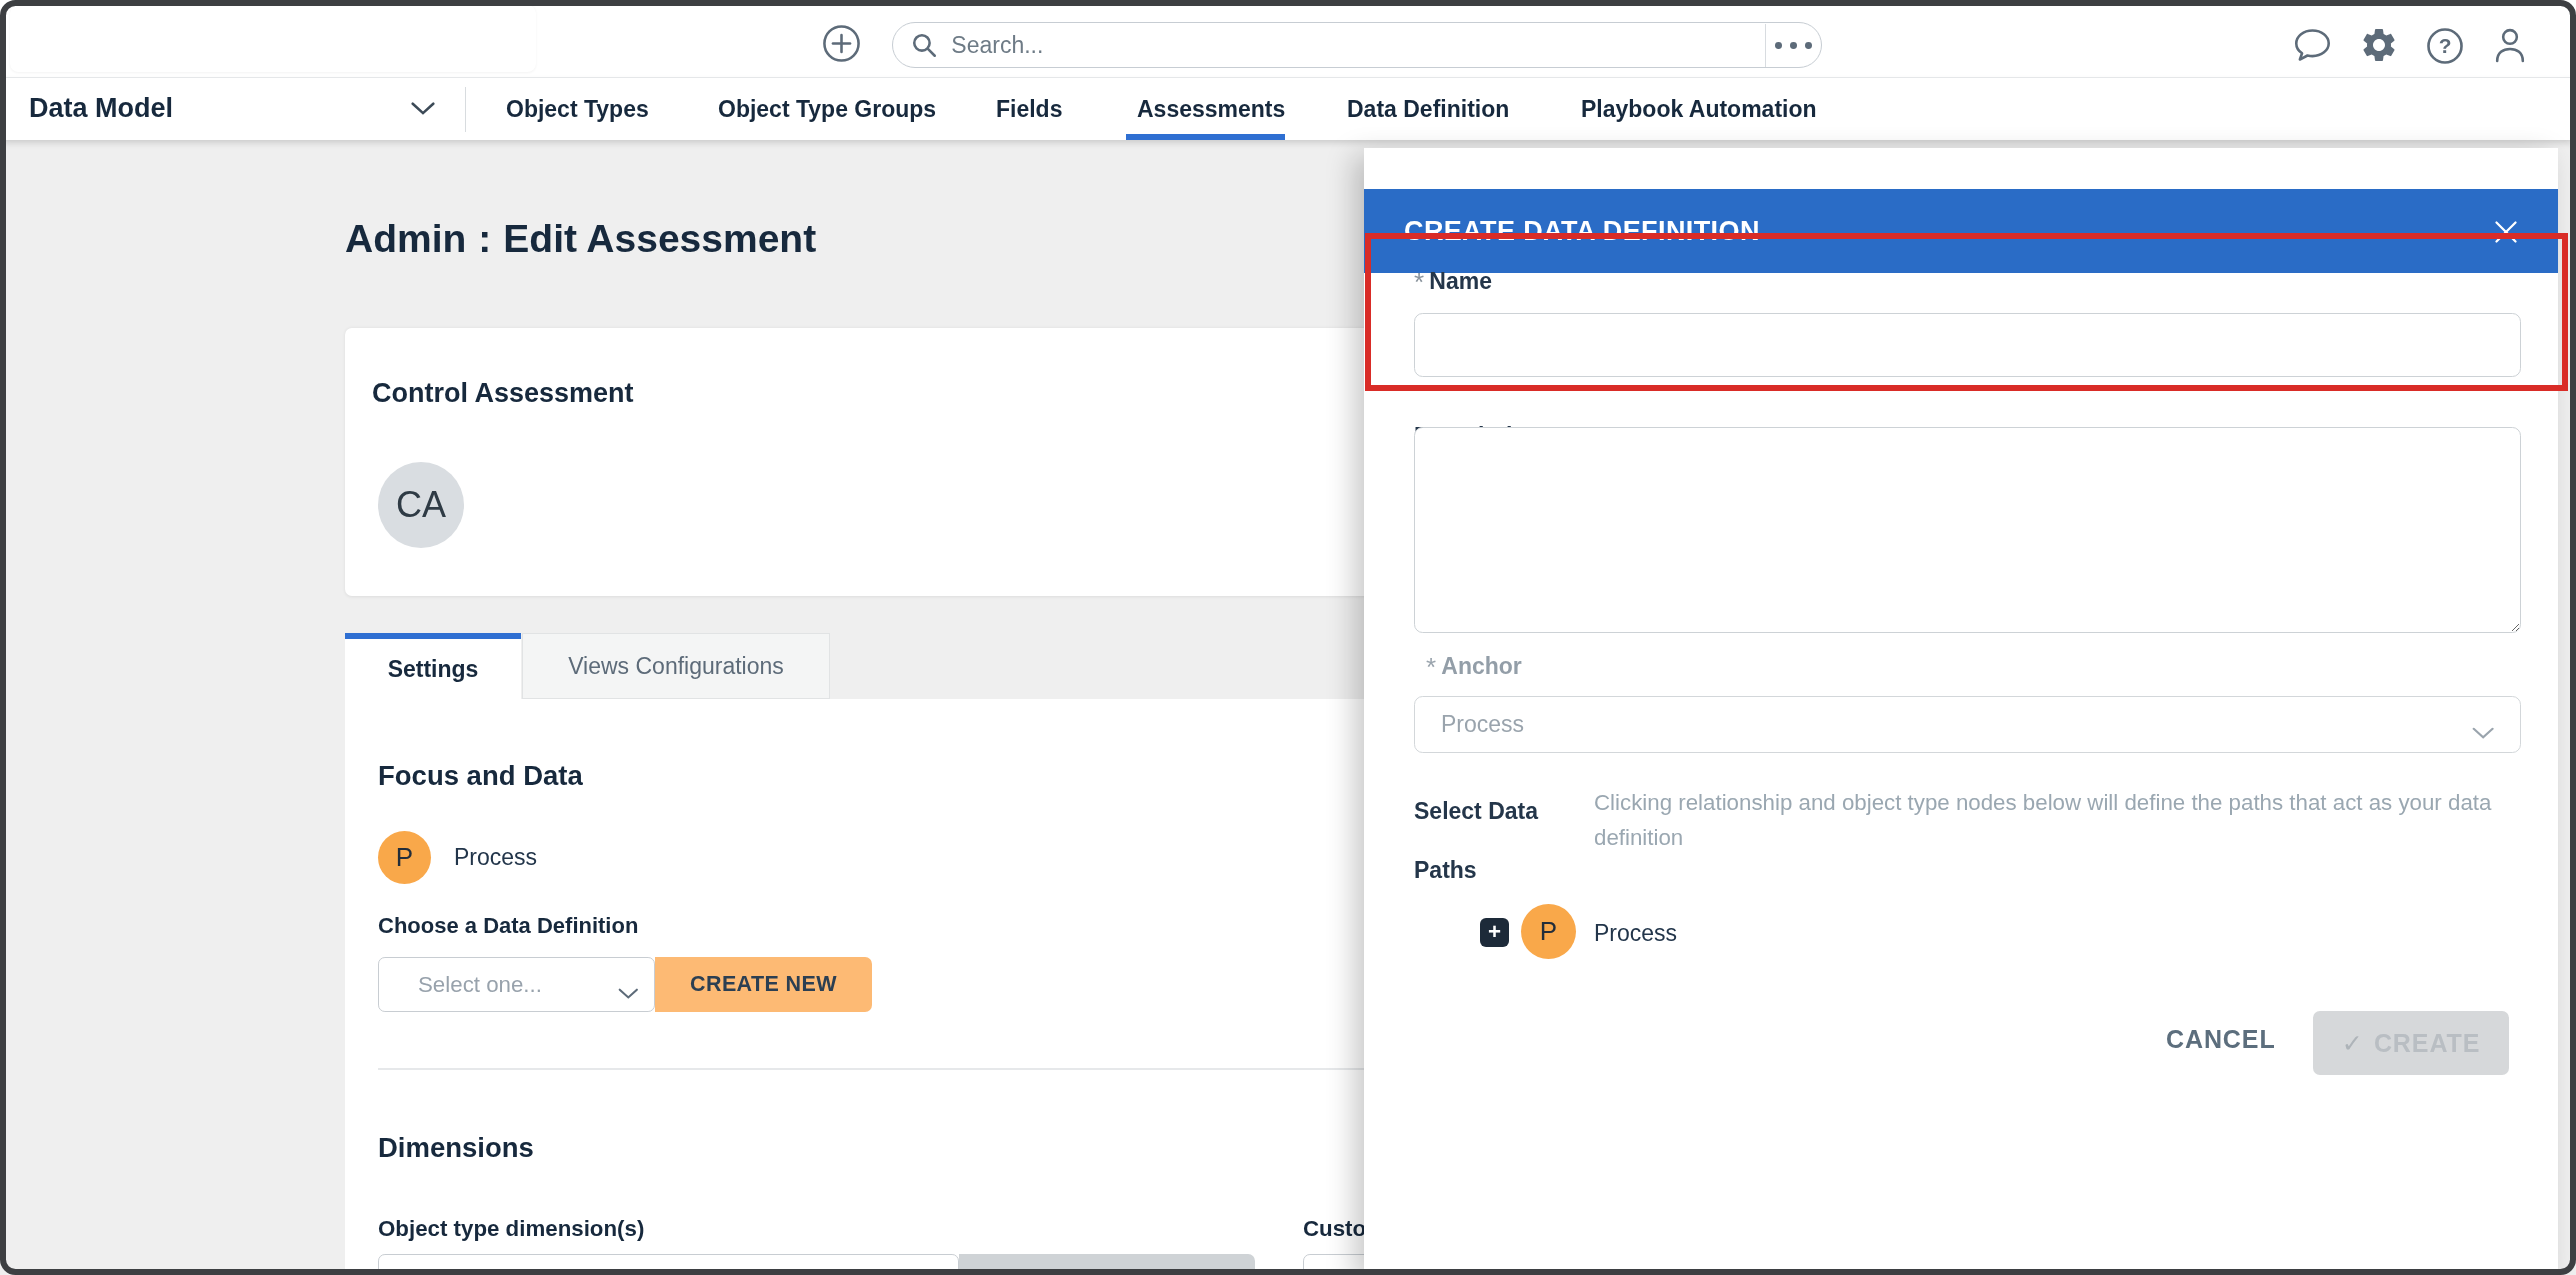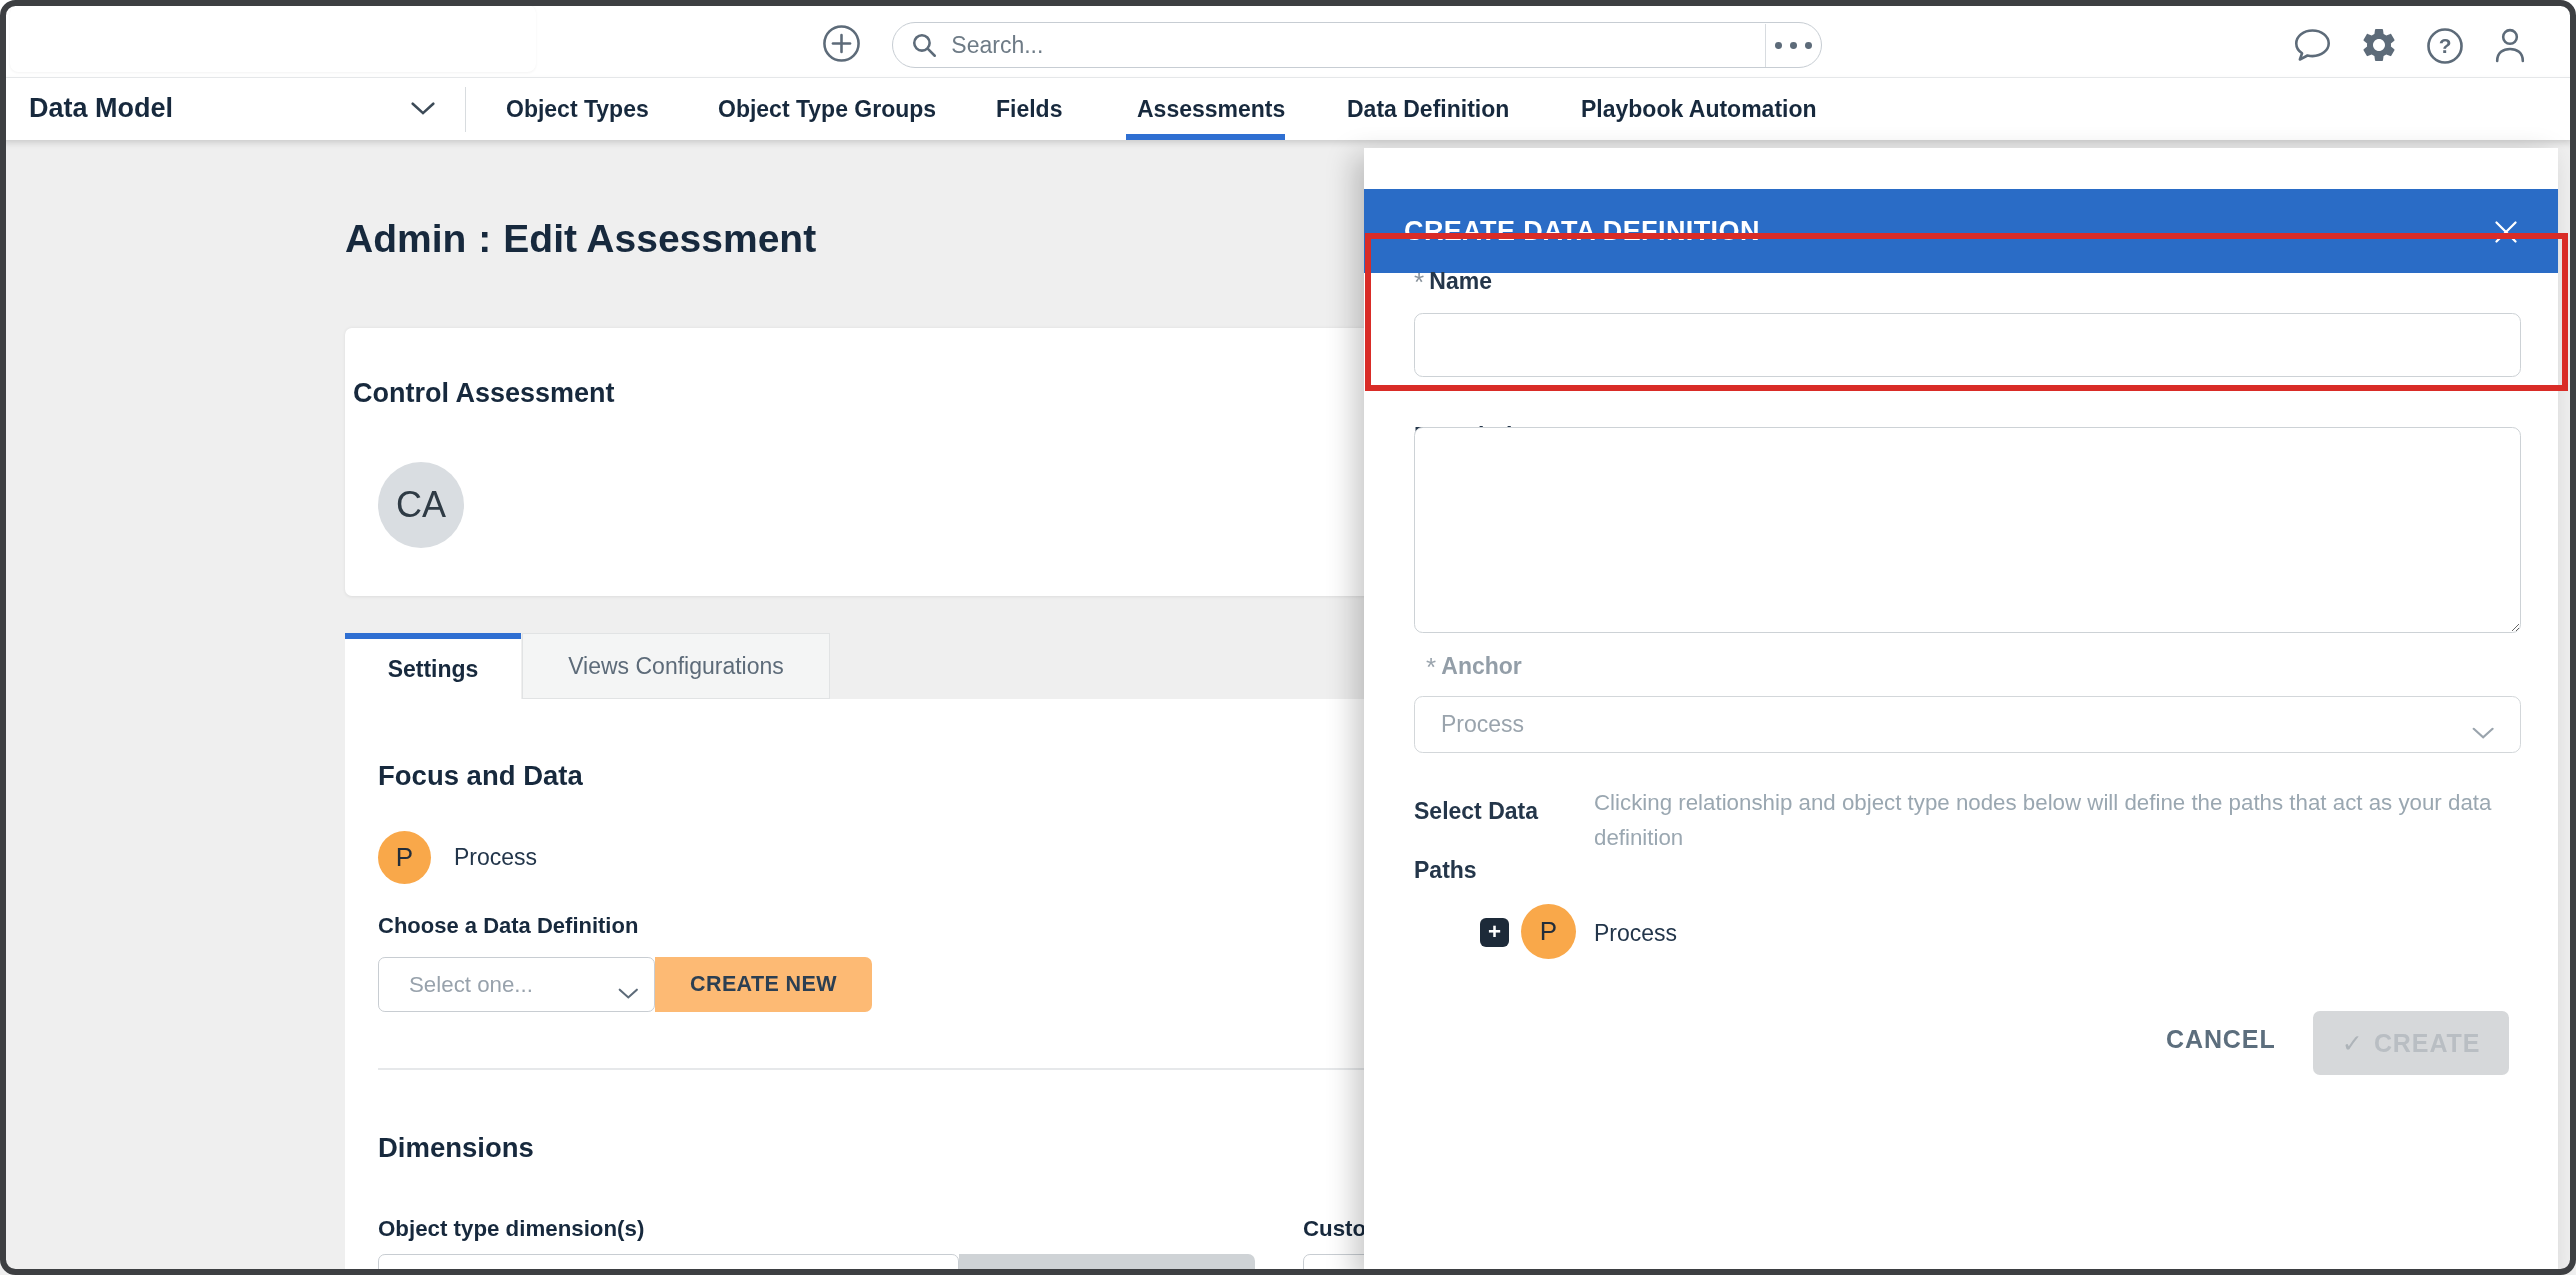--- a/index.html
+++ b/index.html
@@ -151,42 +151,42 @@
     <span class="navtab" style="left:1347px;">Data Definition</span>
     <span class="navtab" style="left:1581px;">Playbook Automation</span>
     <span class="underline"></span>
   </div>
 
   <div class="abs" style="left:345px;top:217px;font-size:39px;font-weight:700;color:#17293d;z-index:2;">
     <span>Admin</span><span style="margin:0 12px;">:</span><span>Edit Assessment</span>
   </div>
 
   <div class="card1"></div>
-  <div class="h-card" style="left:353px;top:378px;z-index:2;">Control Assessment</div>
+  <div class="h-card" style="left:372px;top:378px;z-index:2;">Control Assessment</div>
   <div class="avatar-ca">
       <span>CA</span>
     </div>
 
   <div class="tab-settings">
       <span>Settings</span>
     </div>
   <div class="tab-views">
       <span>Views Configurations</span>
     </div>
 
   <div class="card2"></div>
 
   <div class="h-section" style="left:378px;top:760px;">Focus and Data</div>
   <div class="avatar-p abs" style="left:378px;top:831px;z-index:2;">
       <span>P</span>
     </div>
   <div class="abs" style="left:454px;top:844px;font-size:23px;color:#22354a;z-index:2;">Process</div>
 
   <div class="lbl" style="left:378px;top:913px;">Choose a Data Definition</div>
-  <div class="select-box abs" style="left:378px;top:957px;width:277px;height:55px;padding-left:30px;z-index:2;">
+  <div class="select-box abs" style="left:378px;top:957px;width:277px;height:55px;padding-left:39px;z-index:2;">
     <span>Select one...</span>
     <span style="position:absolute;left:239px;top:22.3px;">
       <svg width="20.6" height="12" viewBox="0 0 24 14" fill="none" stroke="#5d6b79" stroke-width="2.5" stroke-linecap="round">
           <polyline points="2,2 12,11 22,2"></polyline>
         </svg>
     </span>
   </div>
   <button class="btn-gray abs" style="left:655px;top:957px;width:217px;height:55px;z-index:2;">CREATE NEW</button>
 
   <div class="divider-h"></div>

